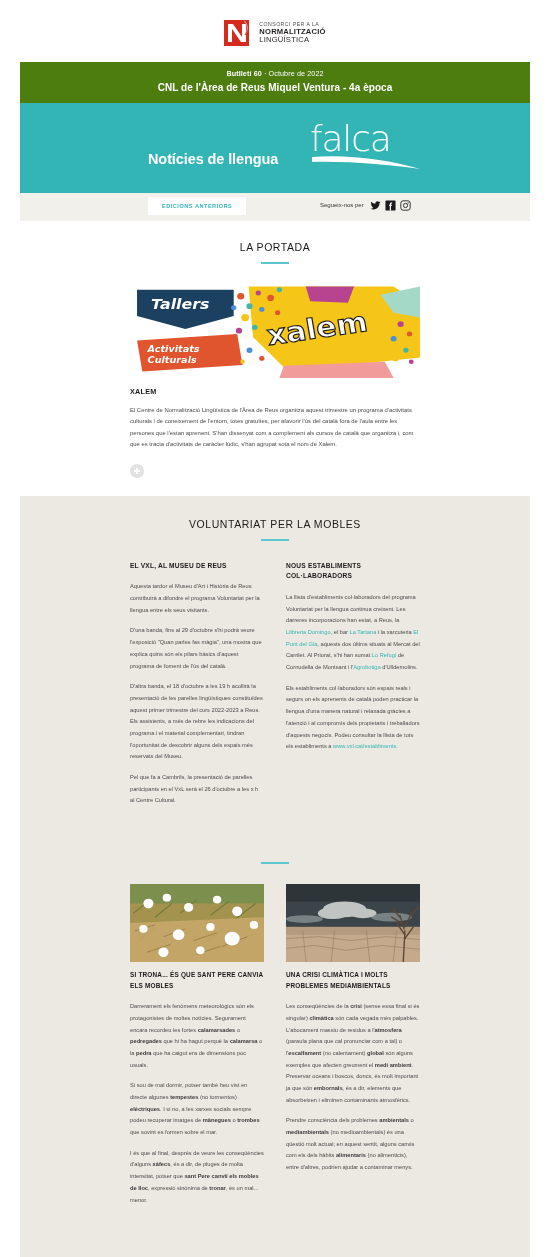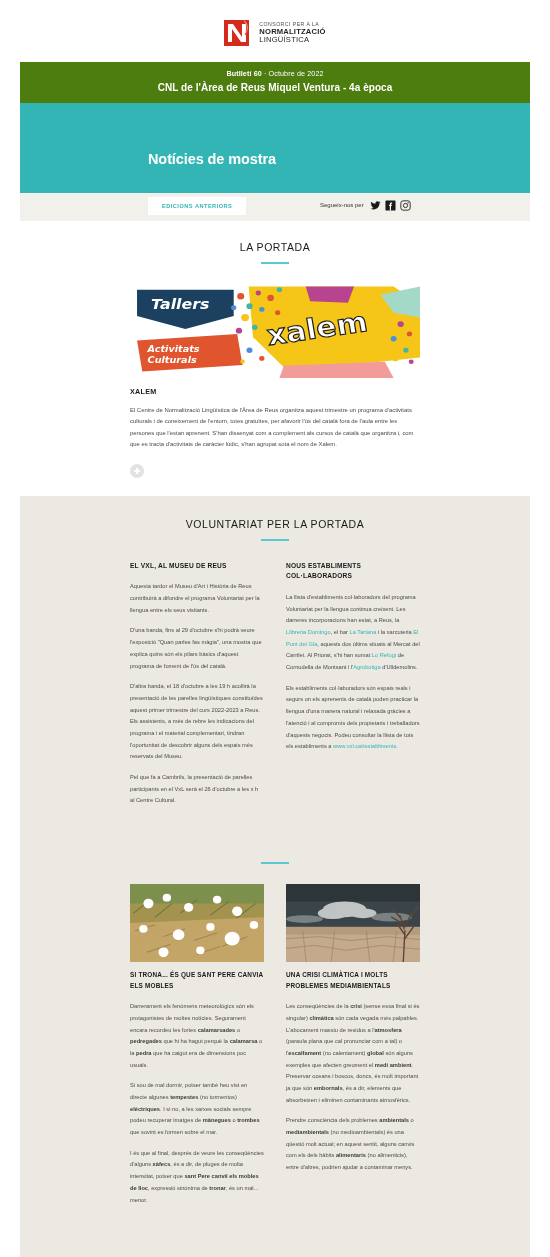--- a/index.html
+++ b/index.html
@@ -240,21 +240,27 @@
 
   <div class="darkbar">
     <div class="line1">
       <b>Butlletí 60</b>
       <span>· Octubre de 2022</span>
     </div>
     <div class="line2">CNL de l'Àrea de Reus Miquel Ventura - 4a època</div>
   </div>
 
   <div class="hero">
-    <div class="hero-title">Notícies de mostra</div>
+    <div class="hero-title">Notícies de llengua</div>
+    <div class="falca-wrap">
+      <div class="falca-word">falca</div>
+      <svg class="falca-swoosh" width="115" height="18" viewBox="0 0 115 18" aria-hidden="true">
+        <path d="M2,4 C35,1 78,6 110,16 C80,12 38,8 2,9 Z" fill="#ffffff"></path>
+      </svg>
+    </div>
   </div>
 
   <div class="subbar">
     <button class="btn-prev">EDICIONS ANTERIORS</button>
     <div class="social">
       <span class="social-label">Segueix-nos per</span>
       <svg class="sicon" viewBox="0 0 24 24">
         <path fill="#1a1a1a" d="M23 4.9a9 9 0 0 1-2.6.7 4.5 4.5 0 0 0 2-2.5 9 9 0 0 1-2.9 1.1 4.5 4.5 0 0 0-7.7 4.1A12.8 12.8 0 0 1 2.5 3.6a4.5 4.5 0 0 0 1.4 6 4.4 4.4 0 0 1-2-.6v.1a4.5 4.5 0 0 0 3.6 4.4 4.5 4.5 0 0 1-2 .1 4.5 4.5 0 0 0 4.2 3.1A9 9 0 0 1 1 18.6a12.7 12.7 0 0 0 6.9 2c8.3 0 12.8-6.9 12.8-12.8v-.6A9.2 9.2 0 0 0 23 4.9z"></path>
       </svg>
       <svg class="sicon" viewBox="0 0 24 24">
@@ -313,21 +319,21 @@
         </svg>
       </div>
 
       <div class="art-title">XALEM</div>
       <div class="art-body">El Centre de Normalització Lingüística de l'Àrea de Reus organitza aquest trimestre un programa d'activitats culturals i de coneixement de l'entorn, totes gratuïtes, per afavorir l'ús del català fora de l'aula entre les persones que l'estan aprenent. S'han dissenyat com a complement als cursos de català que organitza i, com que es tracta d'activitats de caràcter lúdic, s'han agrupat sota el nom de Xalem.</div>
       <div class="plus-btn"></div>
     </div>
   </div>
 
   <div class="section sec-beige">
-    <div class="sec-title">VOLUNTARIAT PER LA PORTADA</div>
+    <div class="sec-title">VOLUNTARIAT PER LA MOBLES</div>
     <div class="sec-rule"></div>
     <div class="content">
       <div class="cols">
 
         <div class="col">
           <div class="col-title">EL VXL, AL MUSEU DE REUS</div>
           <div class="col-body">
             <p>Aquesta tardor el Museu d'Art i Història de Reus contribuirà a difondre el programa Voluntariat per la llengua entre els seus visitants.</p>
             <p>D'una banda, fins al 29 d'octubre s'hi podrà veure l'exposició "Quan parles fas màgia", una mostra que explica quins són els pilars bàsics d'aquest programa de foment de l'ús del català.</p>
             <p>D'altra banda, el 18 d'octubre a les 19 h acollirà la presentació de les parelles lingüístiques constituïdes aquest primer trimestre del curs 2022-2023 a Reus. Els assistents, a més de rebre les indicacions del programa i el material complementari, tindran l'oportunitat de descobrir alguns dels espais més reservats del Museu.</p>

